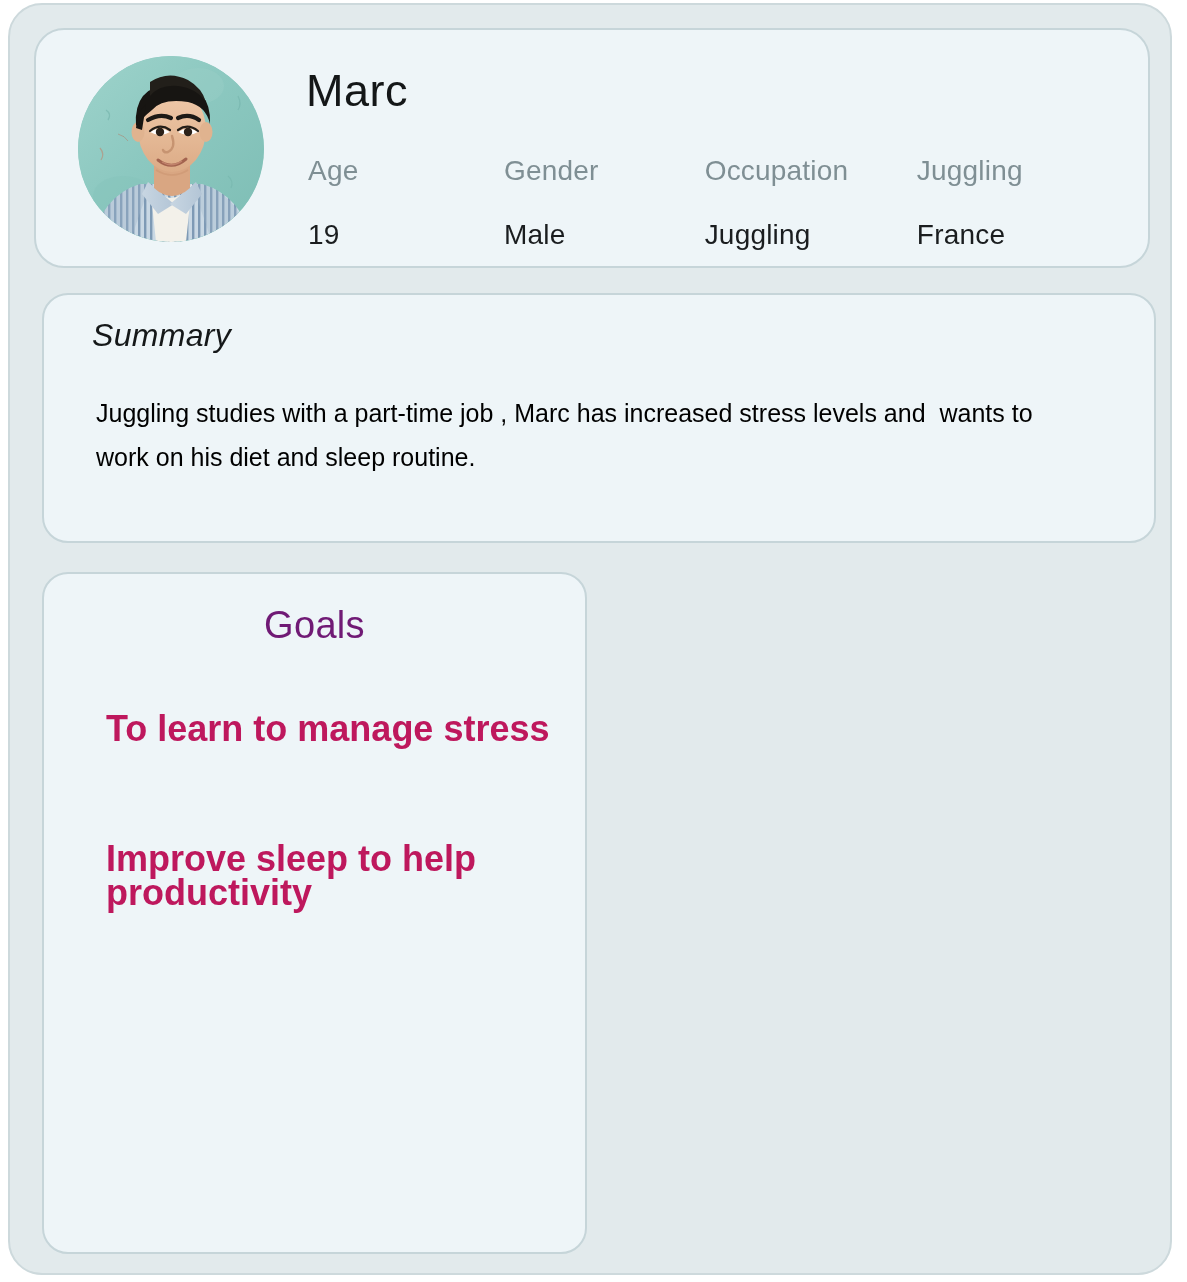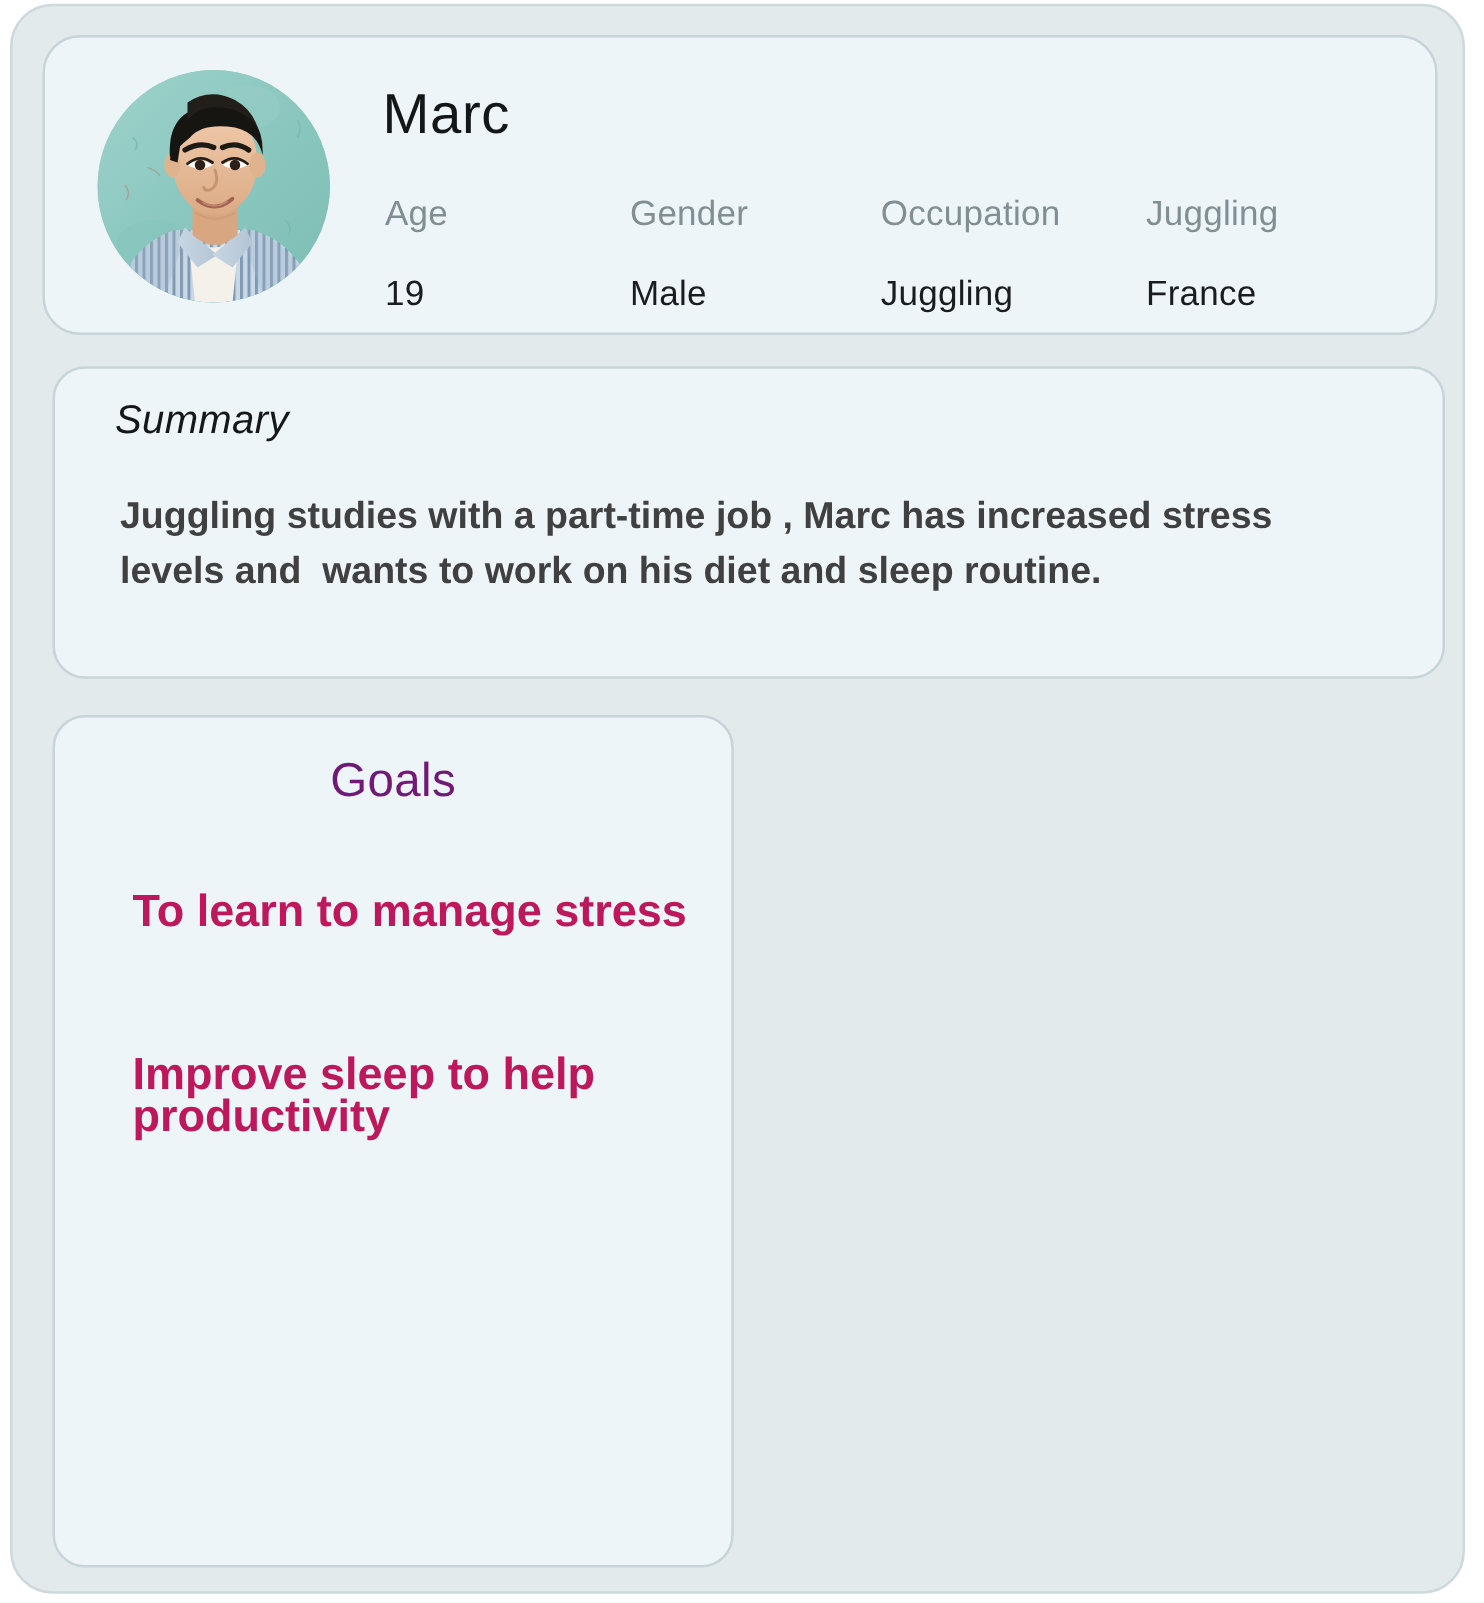--- a/index.html
+++ b/index.html
@@ -113,23 +113,23 @@
     font-weight: 300;
     color: #151819;
     letter-spacing: 0.3px;
     font-style: italic;
   }
   .summary-body {
     position: absolute;
     left: 52px;
     top: 96px;
     width: 980px;
-    font-size: 30px;
-    font-weight: 700;
-    color: #404040;
+    font-size: 25px;
+    font-weight: 400;
+    color: #000000;
     line-height: 44px;
     white-space: pre-wrap;
   }
 
   
   .goals-card {
     left: 32px;
     top: 567px;
     width: 545px;
     height: 682px;

